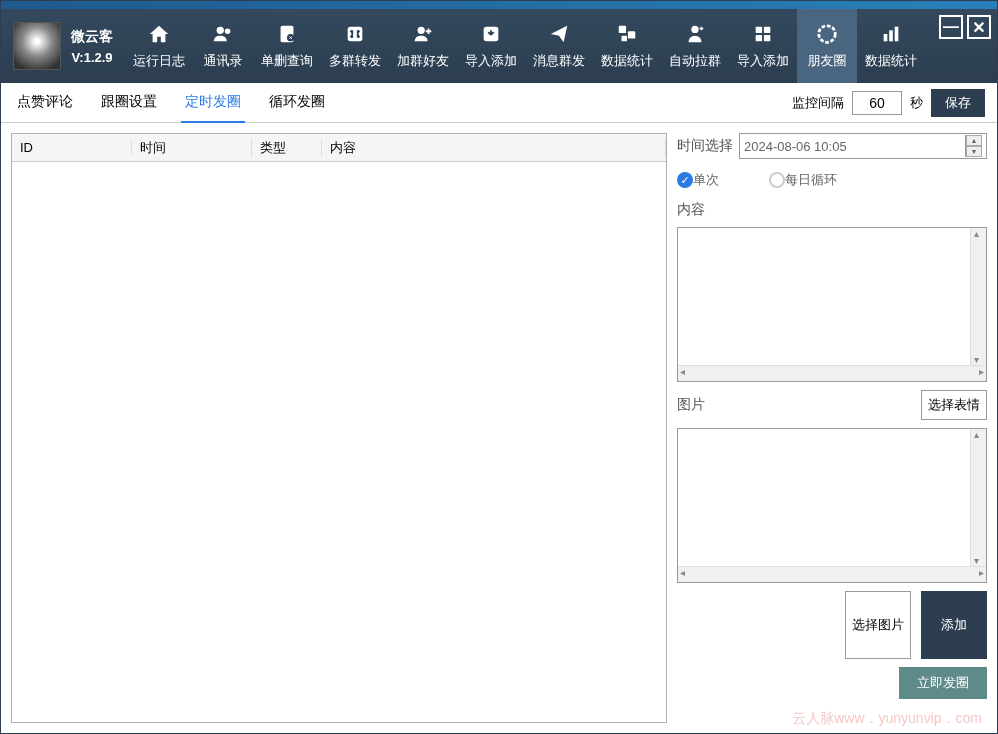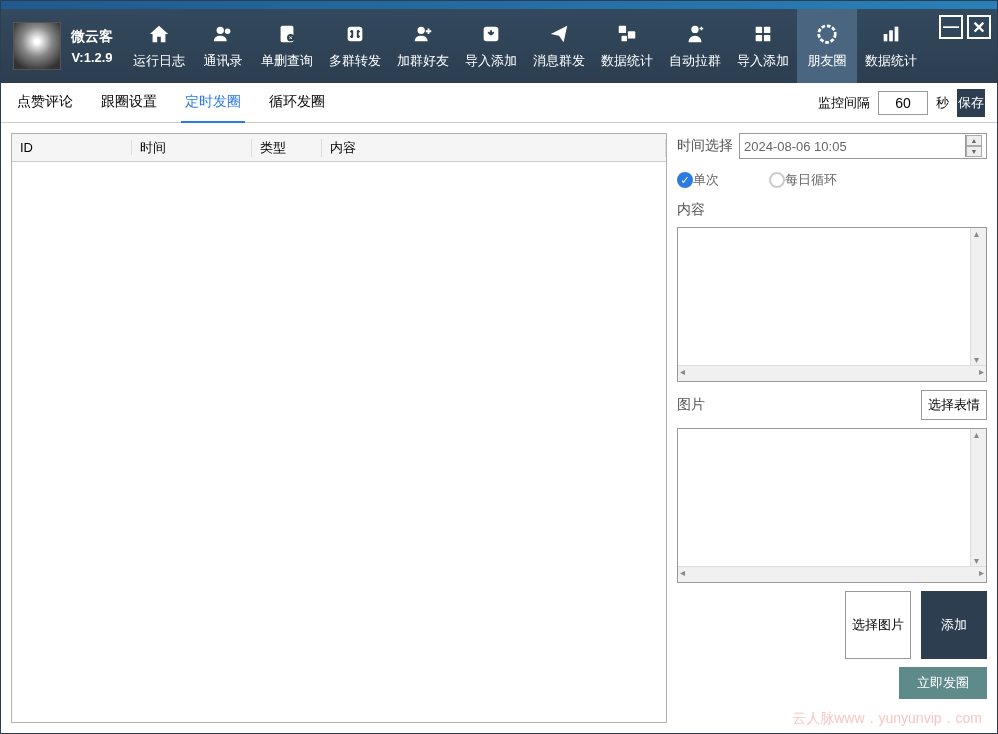--- a/index.html
+++ b/index.html
@@ -26,21 +26,21 @@
     .window-controls { position: absolute; right: 6px; top: 6px; display: flex; gap: 4px; }
     .win-btn { width: 24px; height: 24px; border: 2px solid #fff; display: flex; align-items: center; justify-content: center; color: #fff; font-weight: bold; cursor: pointer; font-size: 16px; }
     
     .sub-toolbar { height: 40px; background: #fff; border-bottom: 1px solid #ccc; display: flex; align-items: center; padding: 0 12px; }
     .tabs { display: flex; gap: 20px; }
     .tab { padding: 10px 4px; cursor: pointer; font-size: 14px; }
     .tab.active { color: #2c7be5; border-bottom: 2px solid #2c7be5; }
     
     .toolbar-right { margin-left: auto; display: flex; align-items: center; gap: 8px; }
     .interval-input { width: 50px; height: 24px; border: 1px solid #999; text-align: center; font-size: 14px; }
-    .save-btn { background: #2c3e50; color: #fff; border: none; padding: 5px 1px; cursor: pointer; font-size: 13px; }
+    .save-btn { background: #2c3e50; color: #fff; border: none; padding: 5px 14px; cursor: pointer; font-size: 13px; }
     
     .main-content { flex: 1; display: flex; padding: 10px; gap: 10px; overflow: hidden; }
     
     .left-panel { flex: 1; border: 1px solid #b0b0b0; display: flex; flex-direction: column; }
     .table-header { display: flex; background: #f5f5f5; border-bottom: 1px solid #ccc; height: 28px; align-items: center; }
     .th { padding: 0 8px; font-size: 13px; border-right: 1px solid #ddd; }
     .th-id { width: 120px; }
     .th-time { width: 120px; }
     .th-type { width: 70px; }
     .th-content { flex: 1; }

